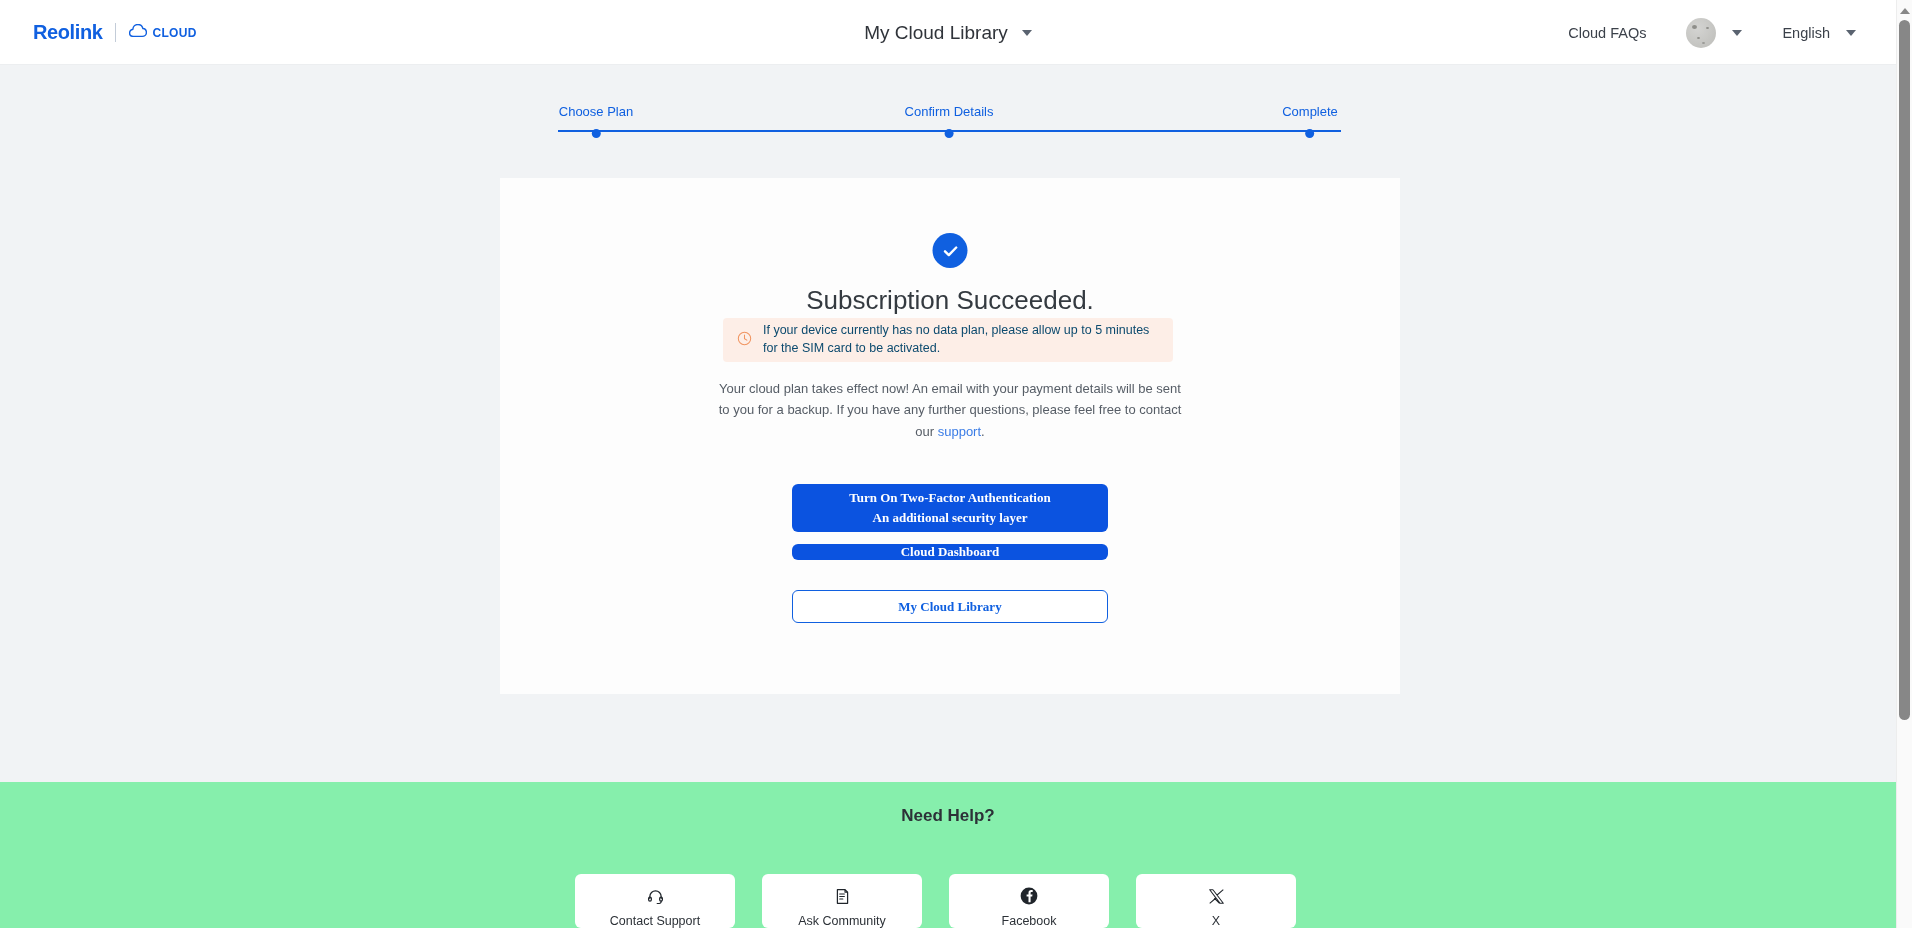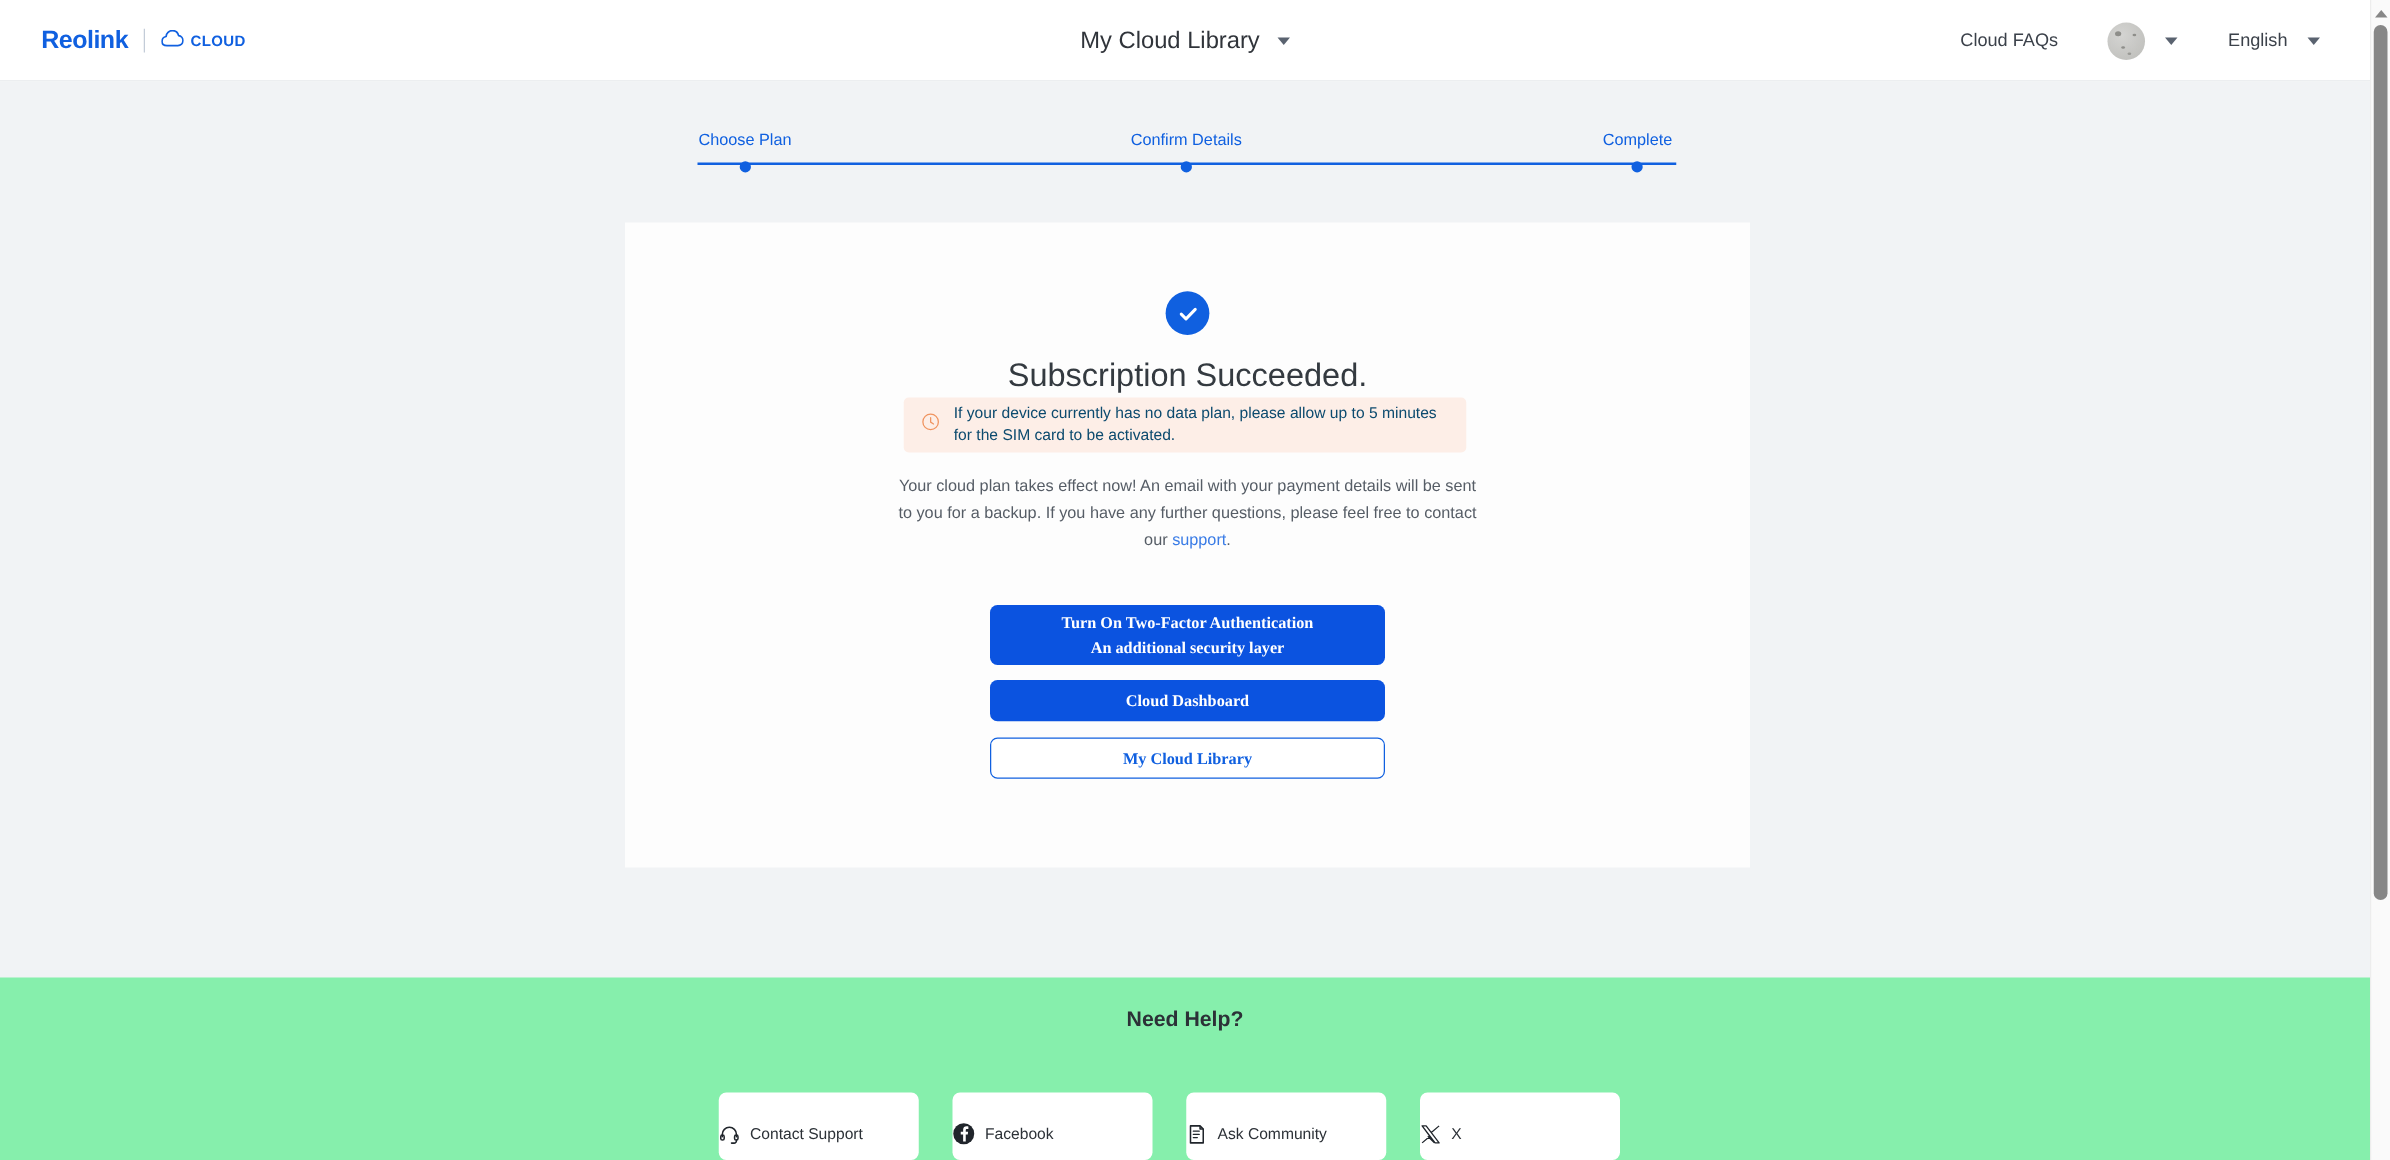--- a/index.html
+++ b/index.html
@@ -232,23 +232,24 @@
   }
   #btn-2fa {
     top: 306px;
     height: 48px;
     background: #0b53e0;
     color: #ffffff;
     line-height: 1.52;
   }
   #btn-dashboard {
     top: 366px;
-    height: 33px;
+    height: 16px;
     background: #0b53e0;
     color: #ffffff;
+    justify-content: flex-end;
   }
   #btn-library {
     top: 412px;
     height: 33px;
     background: #ffffff;
     color: #1060e0;
     border: 1px solid #1060e0;
   }
 
   
@@ -273,21 +274,21 @@
     left: 575px; top: 874px;
     display: flex;
     gap: 27px;
   }
   .help-card {
     width: 160px;
     height: 54px;
     background: #ffffff;
     border-radius: 6px;
     display: flex;
-    flex-direction: row;
+    flex-direction: column;
     align-items: center;
     padding-top: 12px;
     gap: 8px;
     cursor: pointer;
   }
   .help-icon {
     height: 20px;
     display: flex;
     align-items: center;
     justify-content: center;
@@ -436,41 +437,41 @@
         <rect x="1.7" y="9.6" width="2.9" height="4.2" rx="1.4" fill="none" stroke="#20252b" stroke-width="1.3"></rect>
         <rect x="13.4" y="9.6" width="2.9" height="4.2" rx="1.4" fill="none" stroke="#20252b" stroke-width="1.3"></rect>
         <path d="M15 13.8v.6a2 2 0 01-2 2h-2.2" fill="none" stroke="#20252b" stroke-width="1.3" stroke-linecap="round"></path>
       </svg>
     </span>
     <span class="help-label">Contact Support</span>
   </div>
 
   <div class="help-card">
     <span class="help-icon">
-      <svg width="18" height="18" viewBox="0 0 18 18">
-        <circle cx="9" cy="9" r="8.4" fill="#20252b"></circle>
-        <path d="M10.6 9.6h1.6l.3-2.2h-1.9V6.1c0-.6.2-1 1.1-1h1V3.1c-.2 0-.8-.1-1.5-.1-1.6 0-2.7.9-2.7 2.7v1.7H6.6v2.2h1.9v5.6h2.1z" fill="#ffffff"></path>
-      </svg>
-    </span>
-    <span class="help-label">Facebook</span>
-  </div>
-
-  <div class="help-card">
-    <span class="help-icon">
       <svg width="17" height="17" viewBox="0 0 18 18">
         <path d="M3.6 1.8h8.1l2.7 2.7v11.7H3.6z" fill="none" stroke="#20252b" stroke-width="1.3" stroke-linejoin="round"></path>
         <path d="M11.7 1.8v2.7h2.7" fill="none" stroke="#20252b" stroke-width="1.3" stroke-linejoin="round"></path>
         <path d="M6 6.3h5M6 9h5M6 11.7h3.4" fill="none" stroke="#20252b" stroke-width="1.1" stroke-linecap="round"></path>
       </svg>
     </span>
     <span class="help-label">Ask Community</span>
   </div>
 
   <div class="help-card">
     <span class="help-icon">
+      <svg width="18" height="18" viewBox="0 0 18 18">
+        <circle cx="9" cy="9" r="8.4" fill="#20252b"></circle>
+        <path d="M10.6 9.6h1.6l.3-2.2h-1.9V6.1c0-.6.2-1 1.1-1h1V3.1c-.2 0-.8-.1-1.5-.1-1.6 0-2.7.9-2.7 2.7v1.7H6.6v2.2h1.9v5.6h2.1z" fill="#ffffff"></path>
+      </svg>
+    </span>
+    <span class="help-label">Facebook</span>
+  </div>
+
+  <div class="help-card">
+    <span class="help-icon">
       <svg width="17" height="17" viewBox="0 0 18 18">
         <path d="M1.8 1.8l6.6 8.8-6.6 5.6M16.2 1.8L9.6 7.4M6.6 10.6l5.6 5.6M1.8 1.8h3.4l11 14.4h-3.4z" fill="none" stroke="#20252b" stroke-width="1.1" stroke-linejoin="round"></path>
       </svg>
     </span>
     <span class="help-label">X</span>
   </div>
 </div>
 
 <div id="scrollbar">
   <div id="sb-arrow-up"></div>

